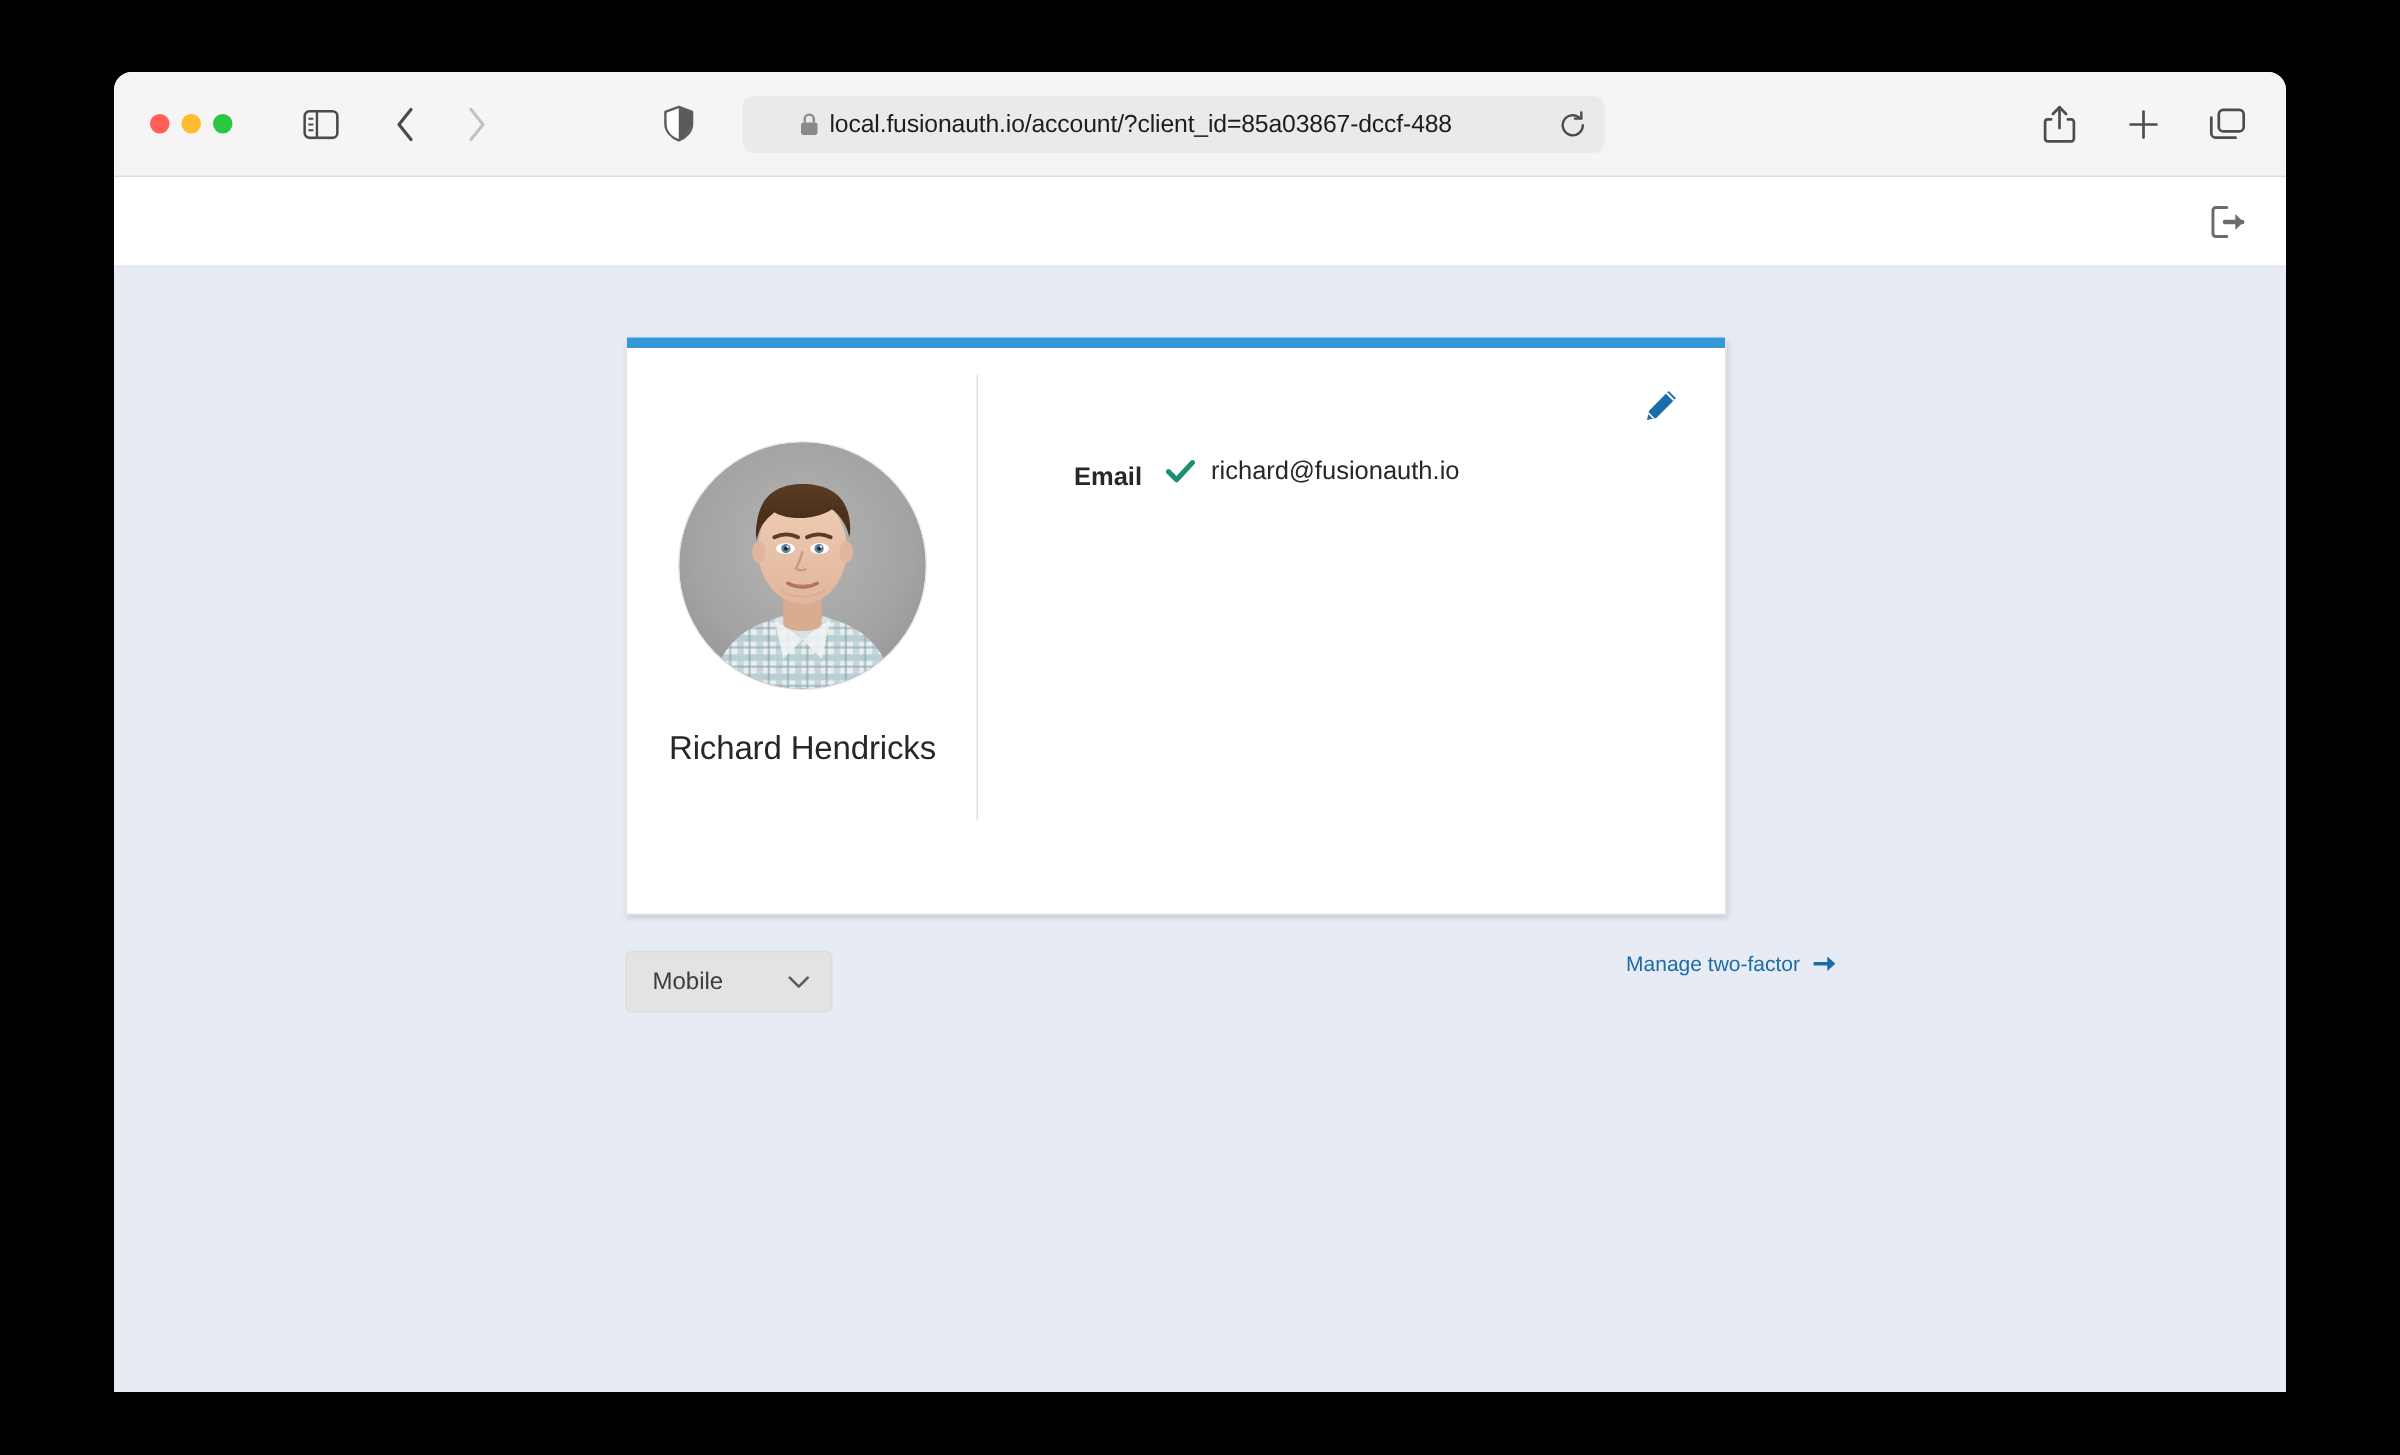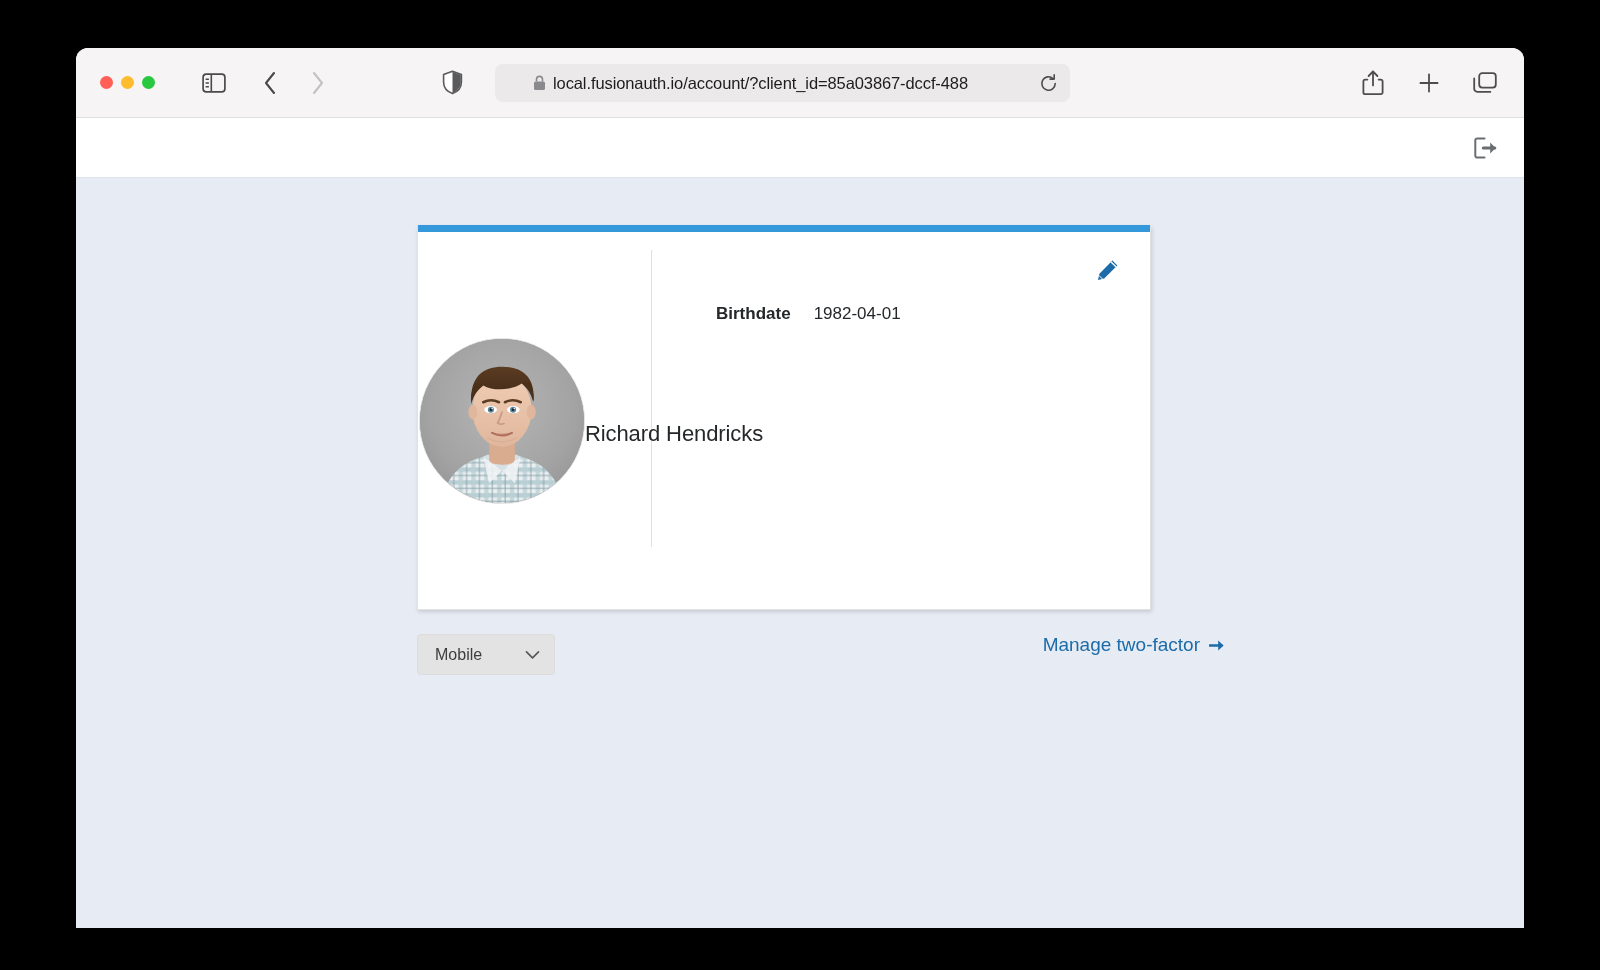--- a/index.html
+++ b/index.html
@@ -141,21 +141,21 @@
     top: 26px;
     width: 26px;
     height: 26px;
     cursor: pointer;
   }
 
   #profile-pane {
     width: 233px;
     padding-top: 44px;
     display: flex;
-    flex-direction: row;
+    flex-direction: column;
     align-items: center;
     border-right: 1px solid #e0e0e0;
     margin-left: 1px;
     height: 297px;
     margin-top: 18px;
   }
 
   #avatar {
     width: 166px;
     height: 166px;
@@ -229,21 +229,21 @@
   }
 
   #manage-two-factor-link {
     position: absolute;
     right: 299px;
     top: 456px;
     display: flex;
     align-items: center;
     gap: 9px;
     color: #1b6ca8;
-    font-size: 19px;
+    font-size: 14px;
     text-decoration: none;
     cursor: pointer;
     white-space: nowrap;
   }
 </style>
 </head>
 <body>
 
 <div id="browser-window">
 
@@ -411,27 +411,34 @@
               <path d="M75 95.5 q8 3.6 16 0" fill="#c98476" opacity="0.45"></path>
 
               <path d="M68 100 q15 8 30 0" stroke="#d2a78c" stroke-width="1.2" fill="none" opacity="0.6"></path>
             </svg>
           </div>
           <div id="profile-name">Richard Hendricks</div>
         </div>
 
         <div id="details-pane">
 
-
-
-
-          <div class="detail-row" id="birthdate-row">
-            <span class="detail-label">Birthdate</span>
-            <span class="detail-value">1982-04-01</span>
+          <div class="detail-row" id="email-row">
+            <span class="detail-label">Email</span>
+            <span class="detail-value">
+              <span class="verified-check">
+                <svg width="20" height="17" viewBox="0 0 20 17" fill="none">
+                  <path d="M2 8.4 L7.4 13.8 L18 2.4" stroke="#1a9172" stroke-width="3.4" stroke-linecap="round" stroke-linejoin="round" fill="none"></path>
+                </svg>
+              </span>
+              <span>richard@fusionauth.io</span>
+            </span>
           </div>
+
+
+
 
         </div>
       </div>
     </div>
 
     <div id="locale-select">
       <span id="locale-select-value">Mobile</span>
       <span style="display:flex;align-items:center;">
         <svg width="15" height="10" viewBox="0 0 15 10" fill="none">
           <path d="M1.5 1.8 L7.5 7.8 L13.5 1.8" stroke="#5a5a5a" stroke-width="1.7" stroke-linecap="round" stroke-linejoin="round"></path>

